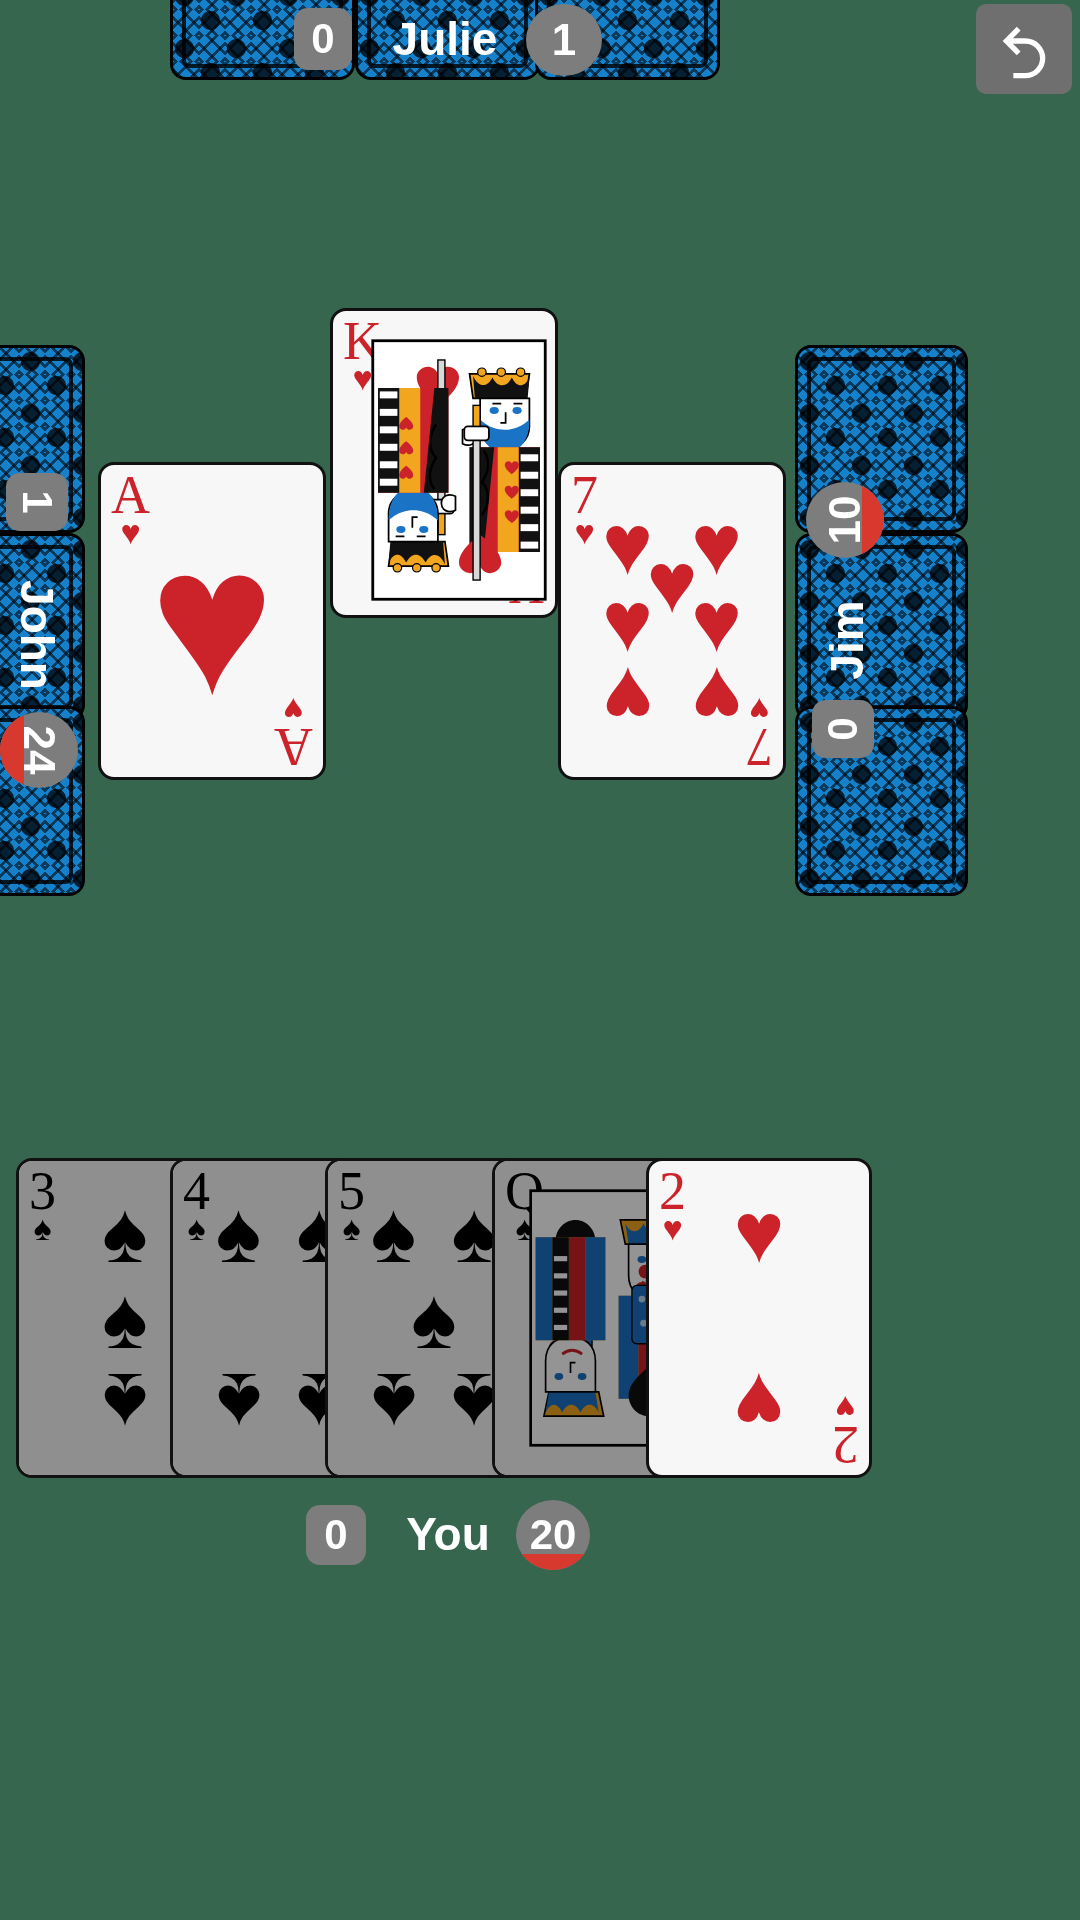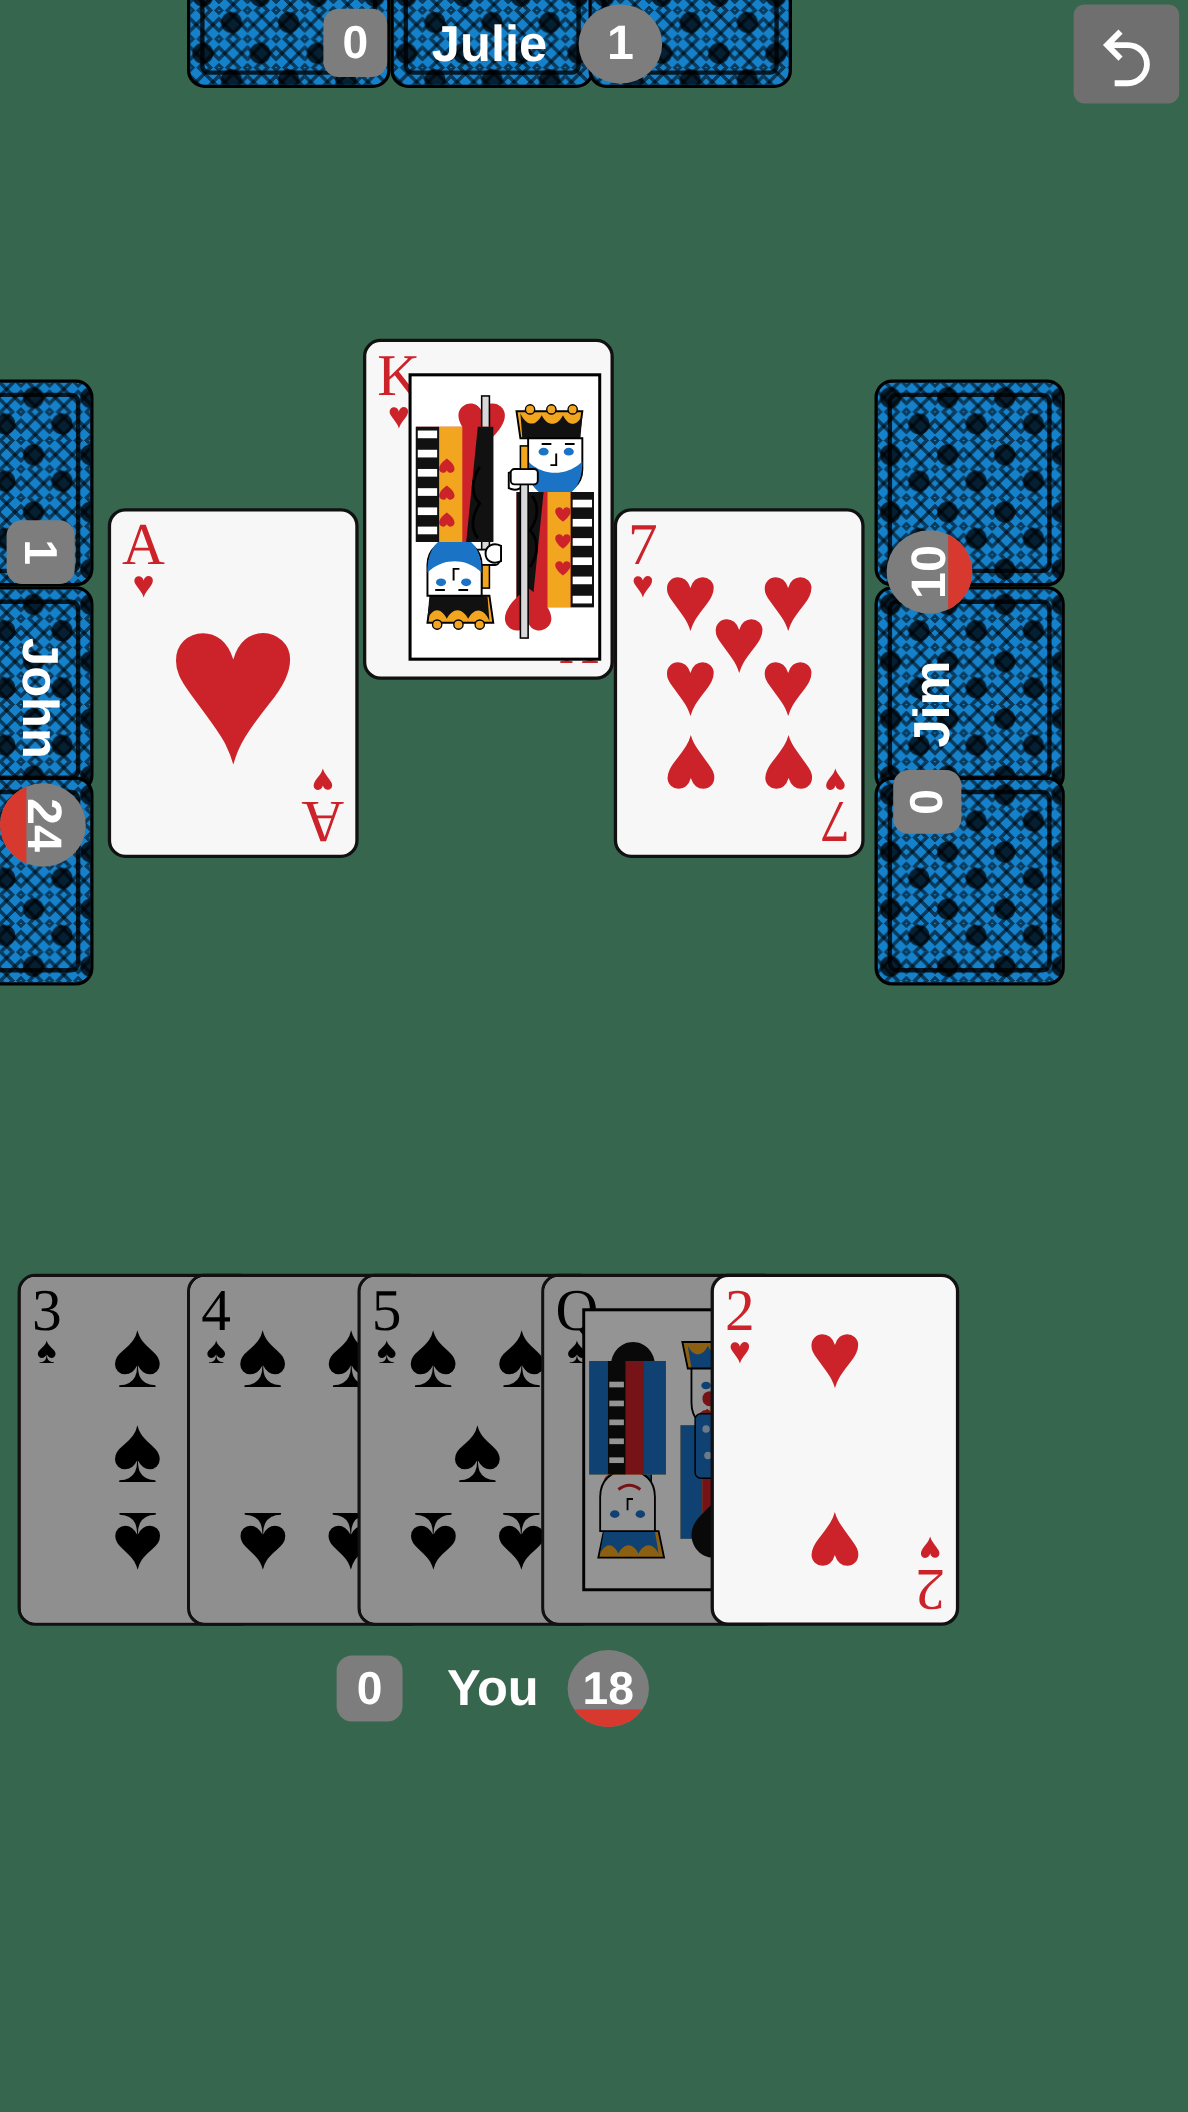--- a/index.html
+++ b/index.html
@@ -425,16 +425,16 @@
       <span class="mini red">♥</span>
     </span>
   </div>
 
   <div class="badge square" style="left:306px; top:1505px; width:60px; height:60px; font-size:42px;">
     <span class="num">0</span>
   </div>
   <div class="pname" style="left:392px; top:1504px; width:112px; height:60px; font-size:46px;">You</div>
   <div class="badge oval" style="left:516px; top:1500px; width:74px; height:70px; font-size:42px;">
     <span class="redfill" style="left:0; bottom:0; width:100%; height:16px;"></span>
-    <span class="num">18</span>
+    <span class="num">20</span>
   </div>
 
 </div>
 
 </body></html>

